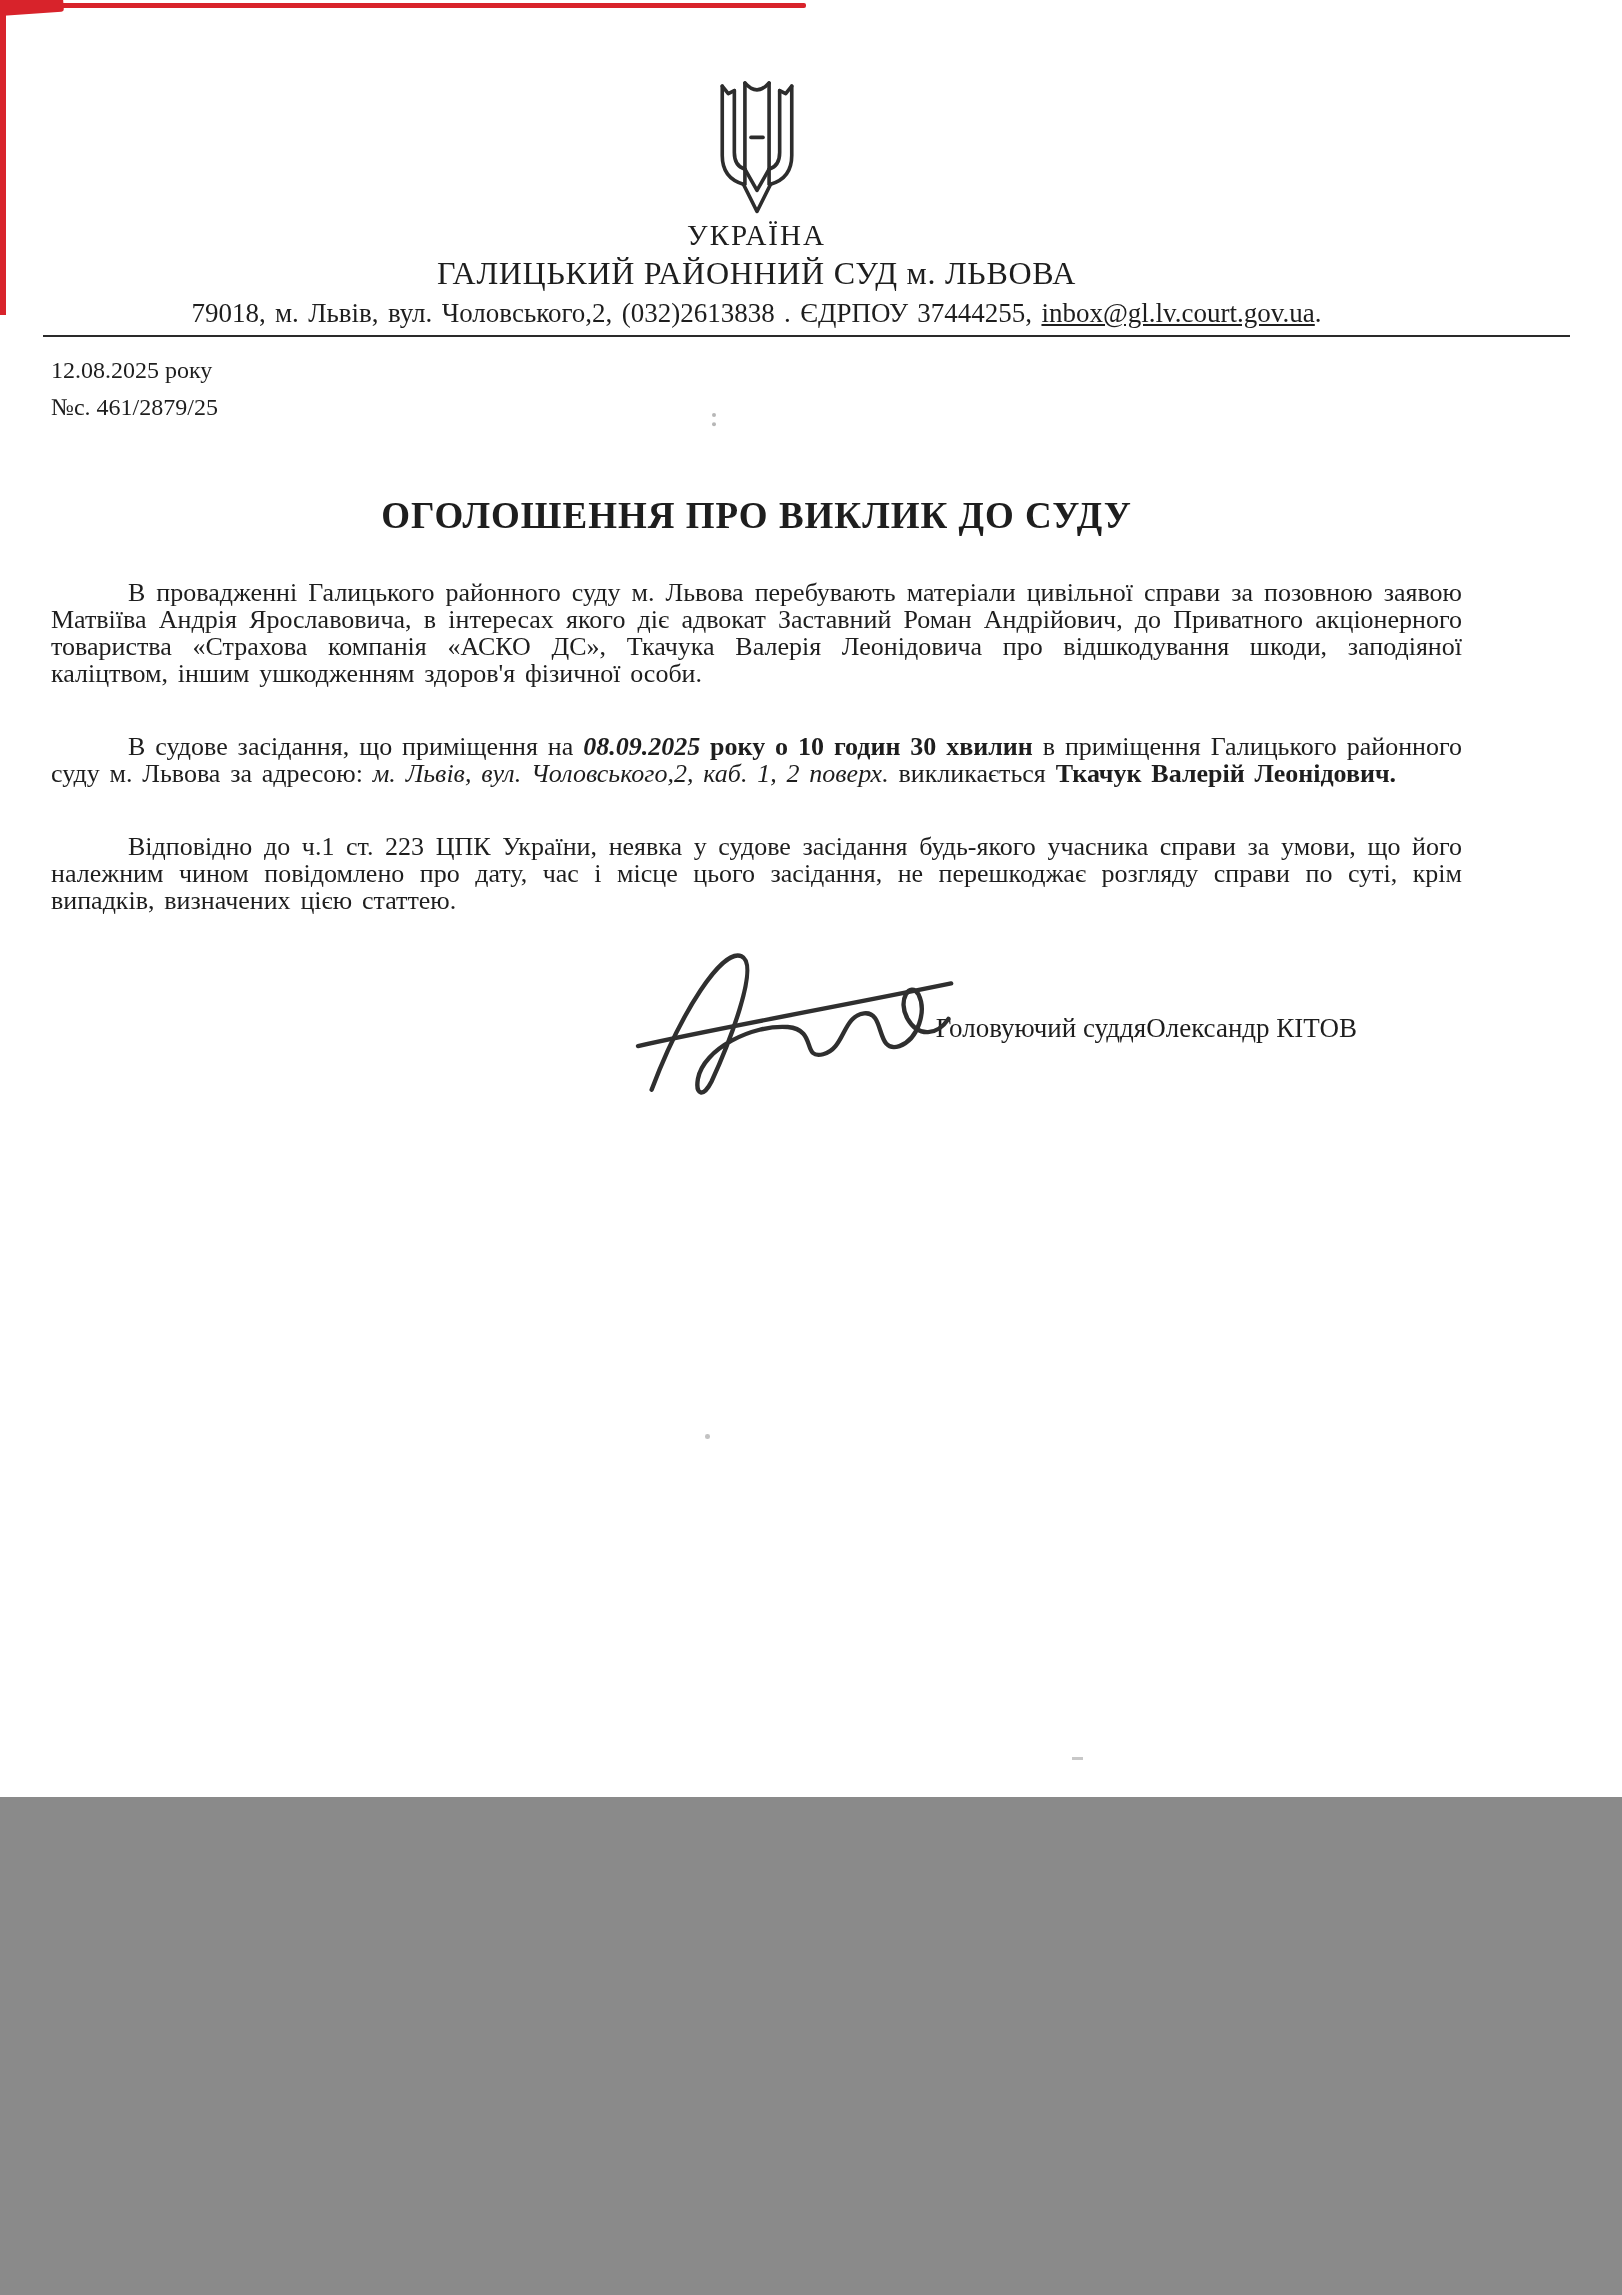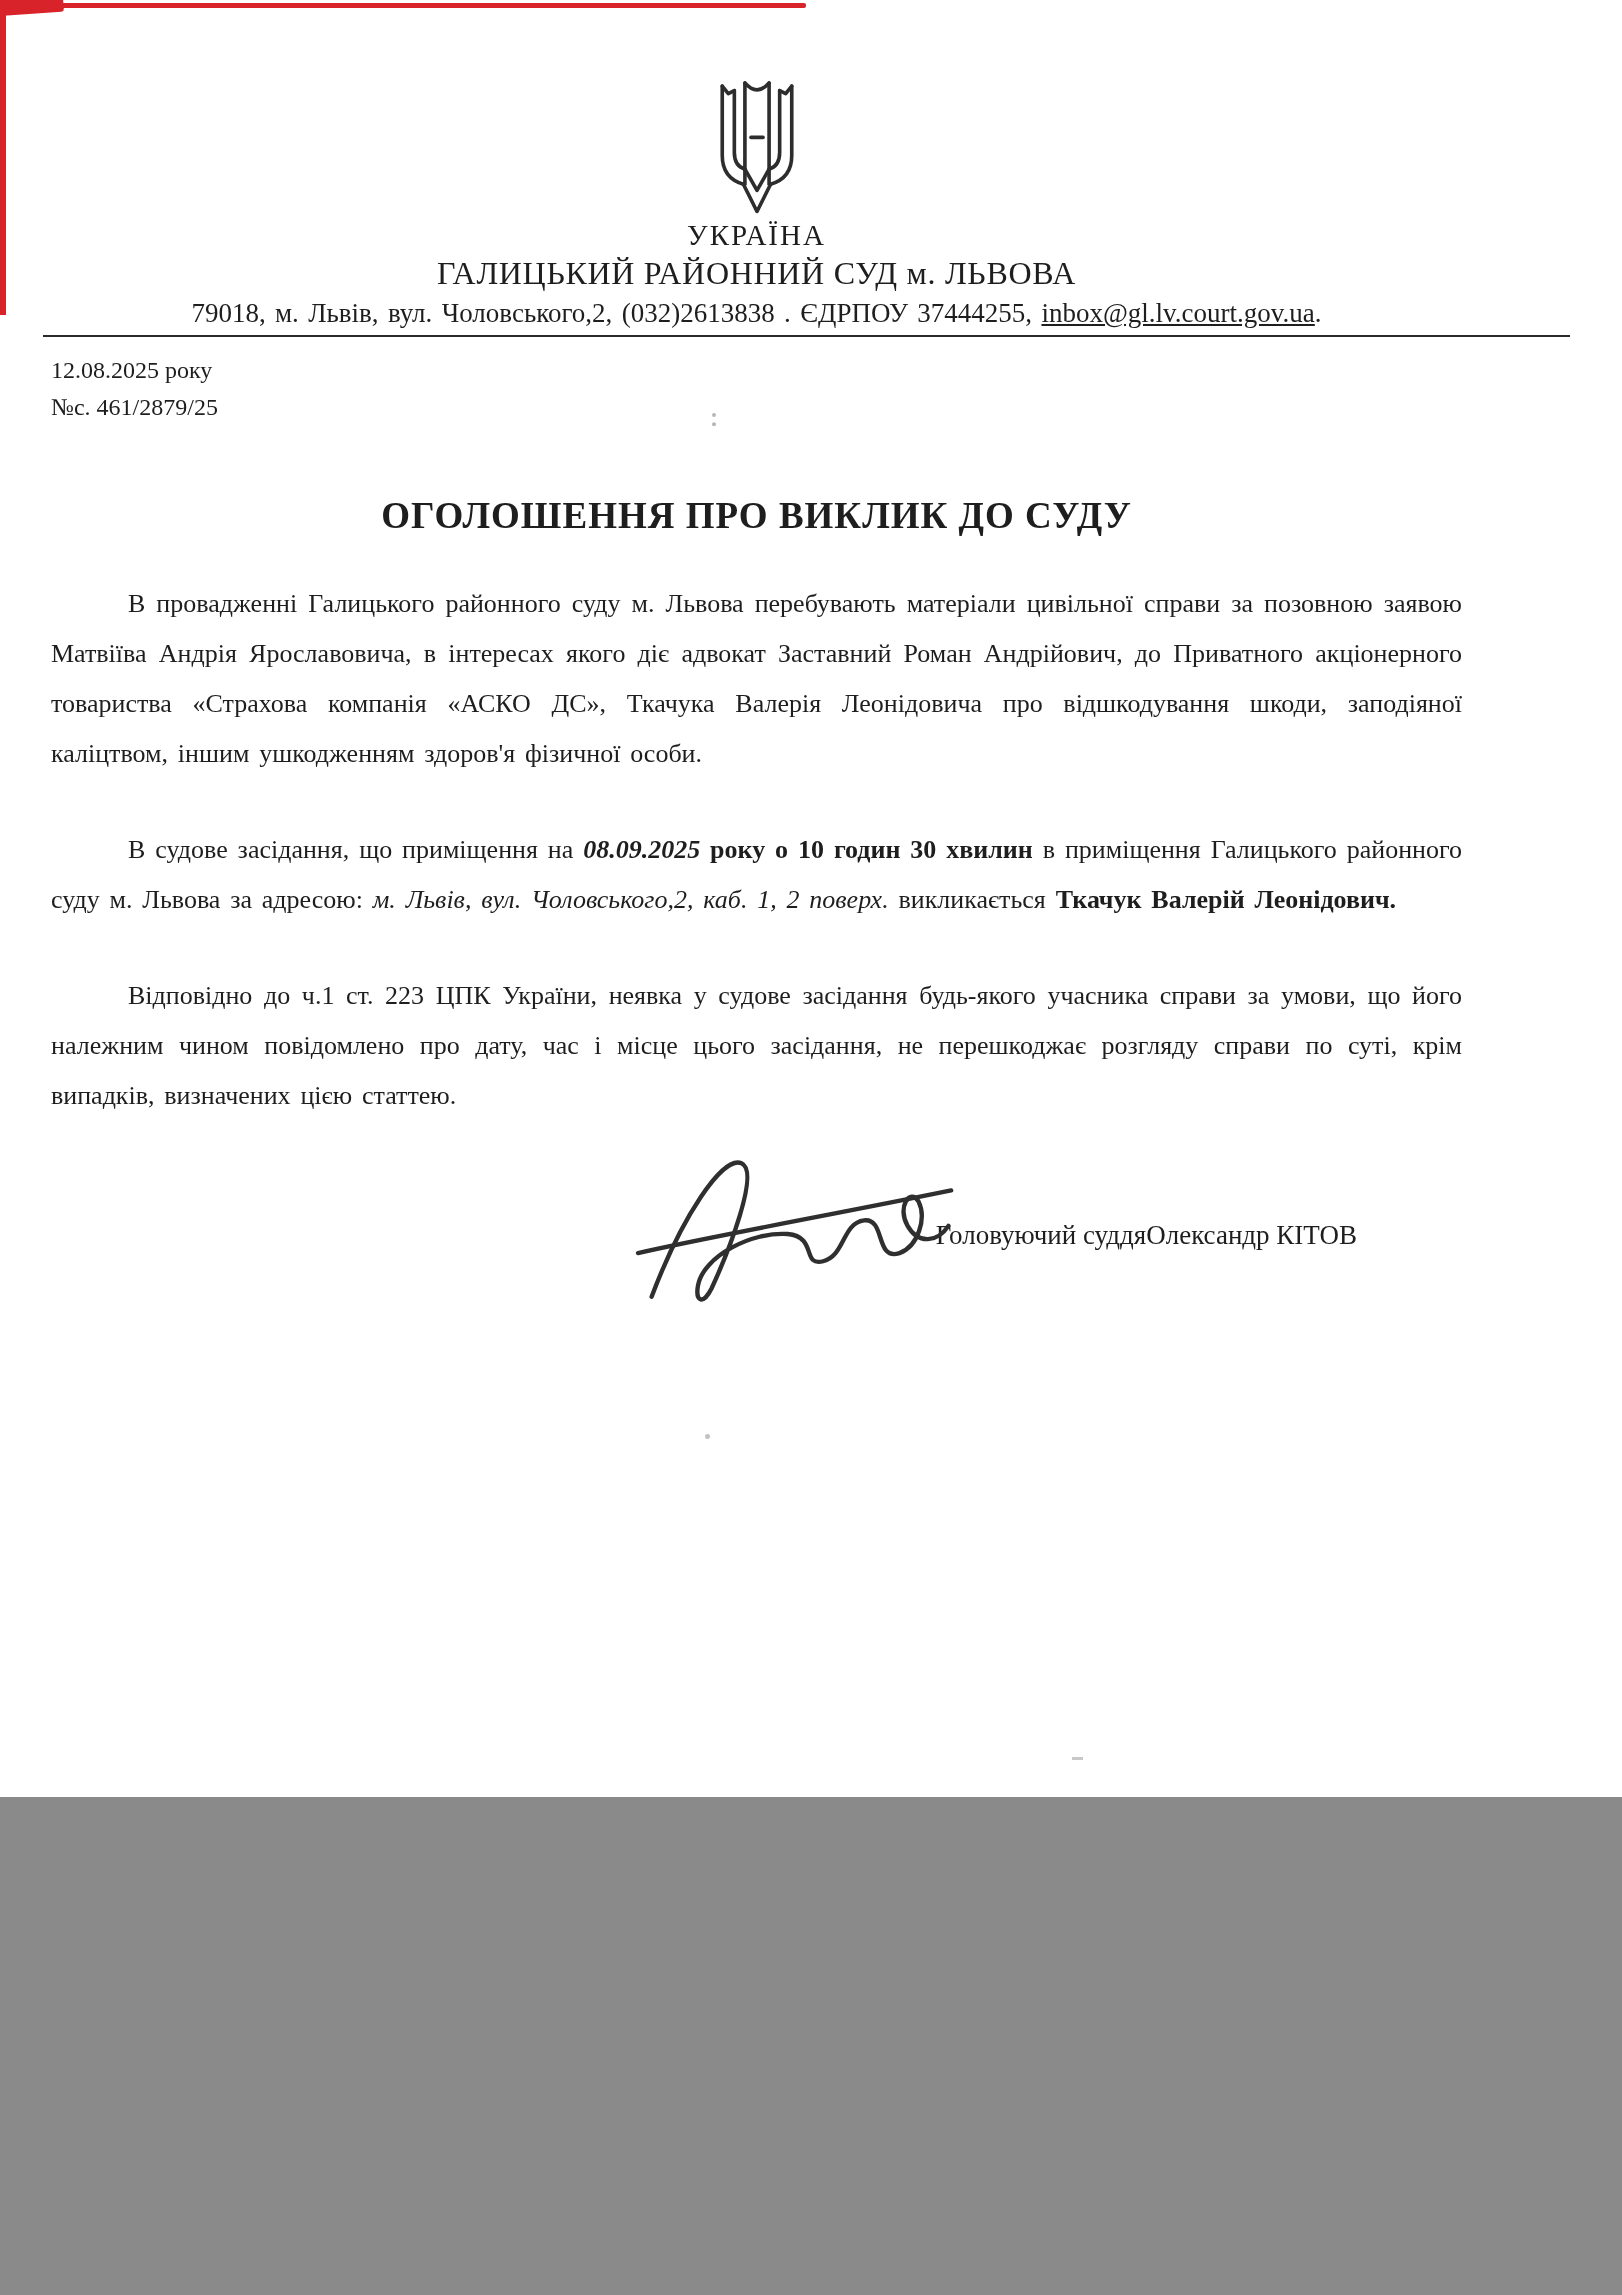--- a/index.html
+++ b/index.html
@@ -51,21 +51,21 @@
   .meta { margin-top:15.7px; font-size:24px; line-height:37px; }
 
   
   .doc-title {
     text-align:center; font-size:37px; font-weight:bold;
     letter-spacing:1px; margin:68px 0 42px 0;
   }
 
   
   .para {
-    font-size:26px; line-height:50px; text-align:justify;
+    font-size:26px; line-height:27px; text-align:justify;
     text-indent:77px; margin:0; word-spacing:3.3px;
   }
   .para + .para { margin-top:46px; }
   .b  { font-weight:bold; }
   .bi { font-weight:bold; font-style:italic; }
   .i  { font-style:italic; }
 
   
   .sig-row {
     margin-top:99px;

